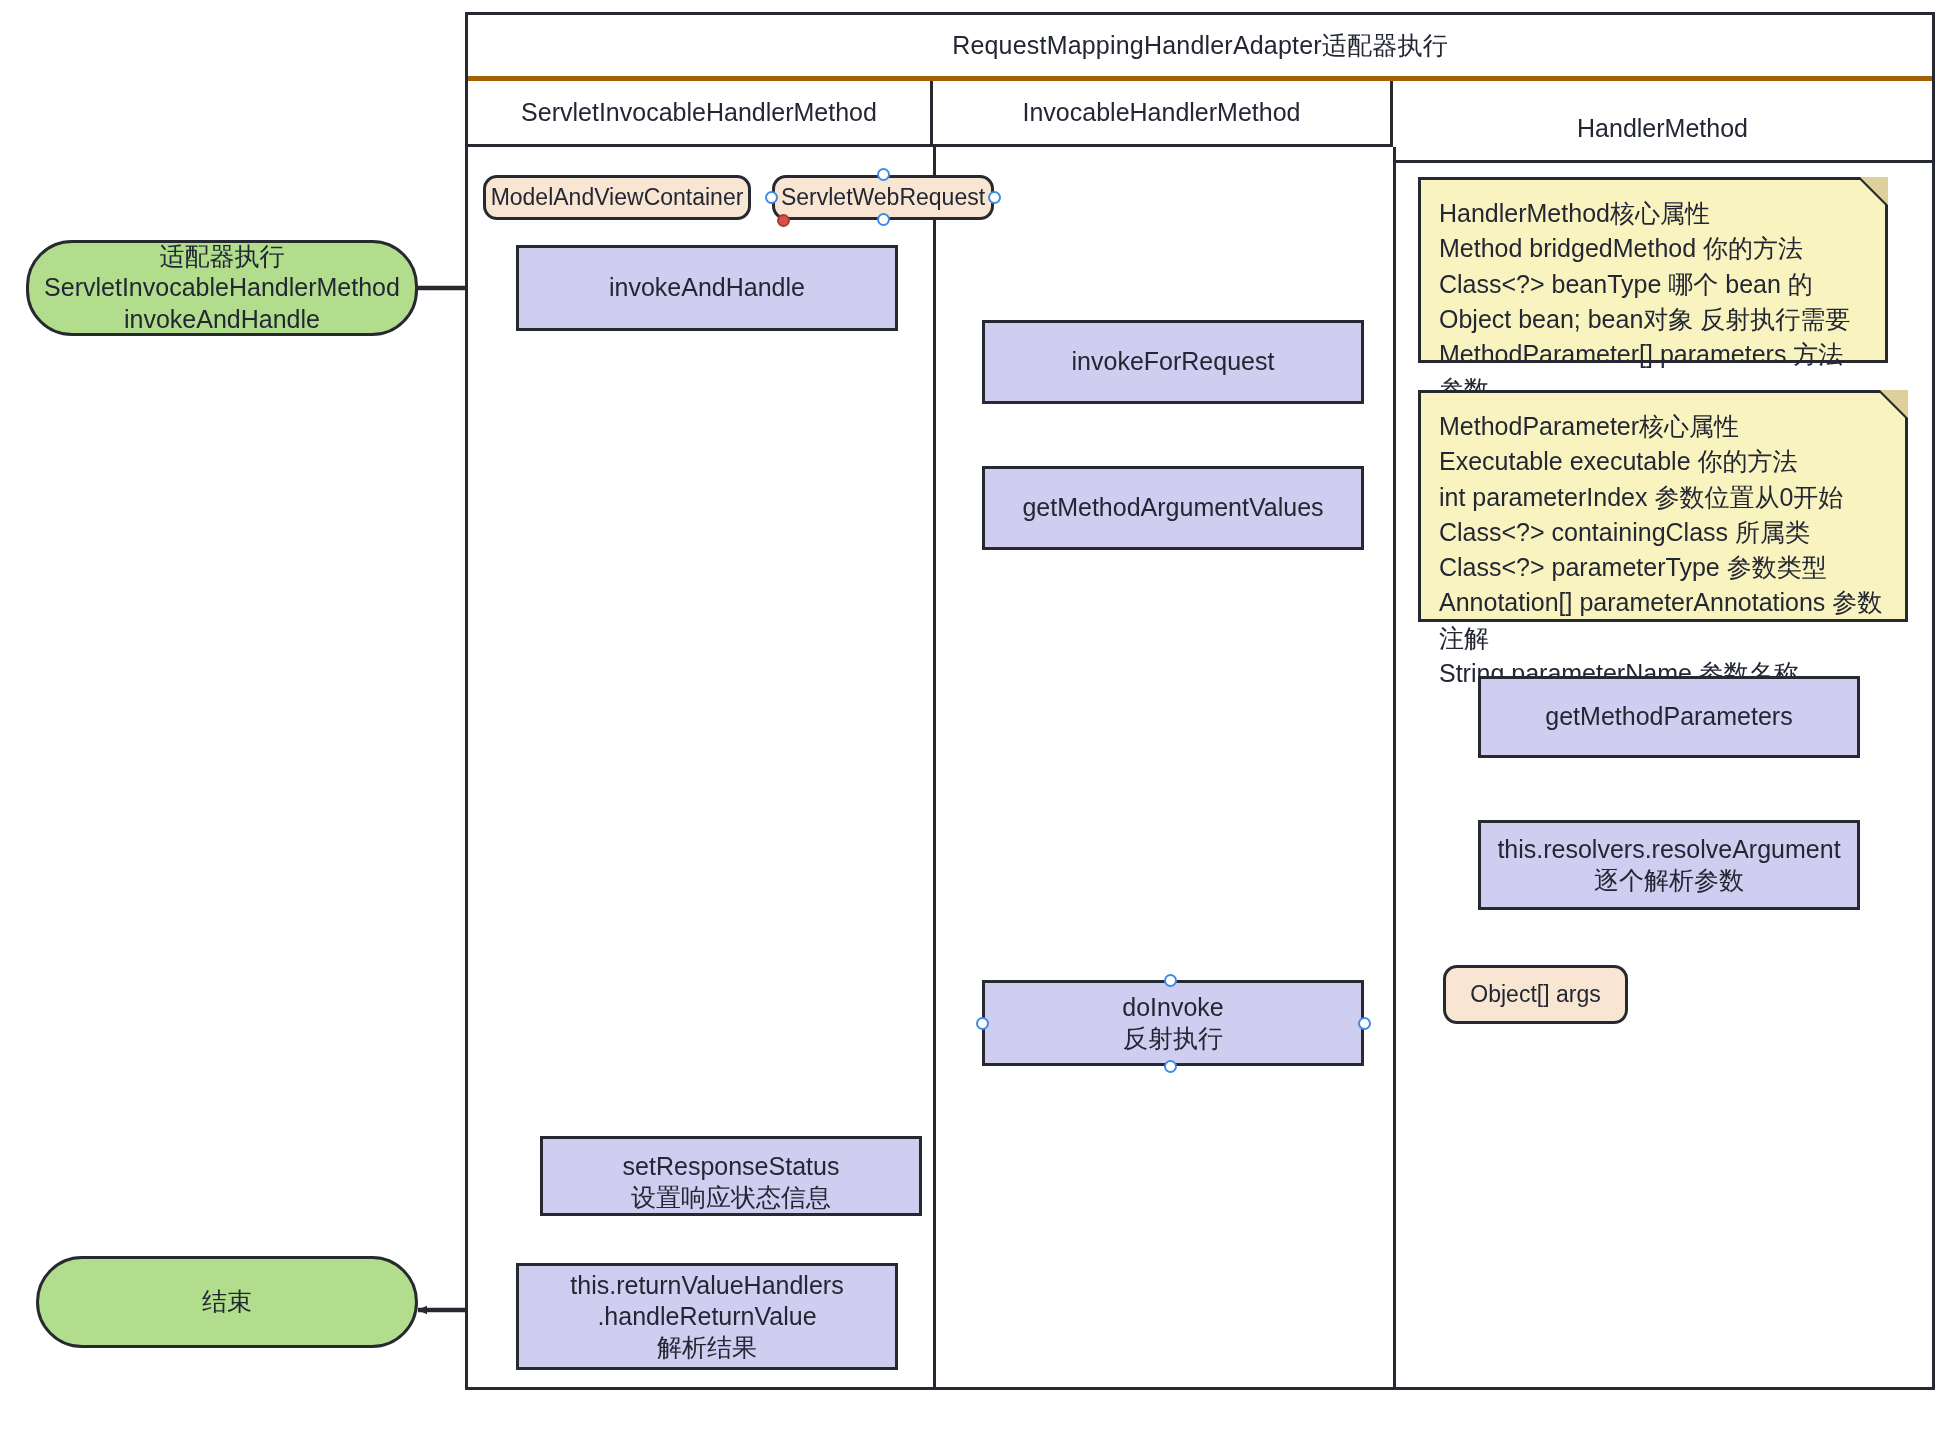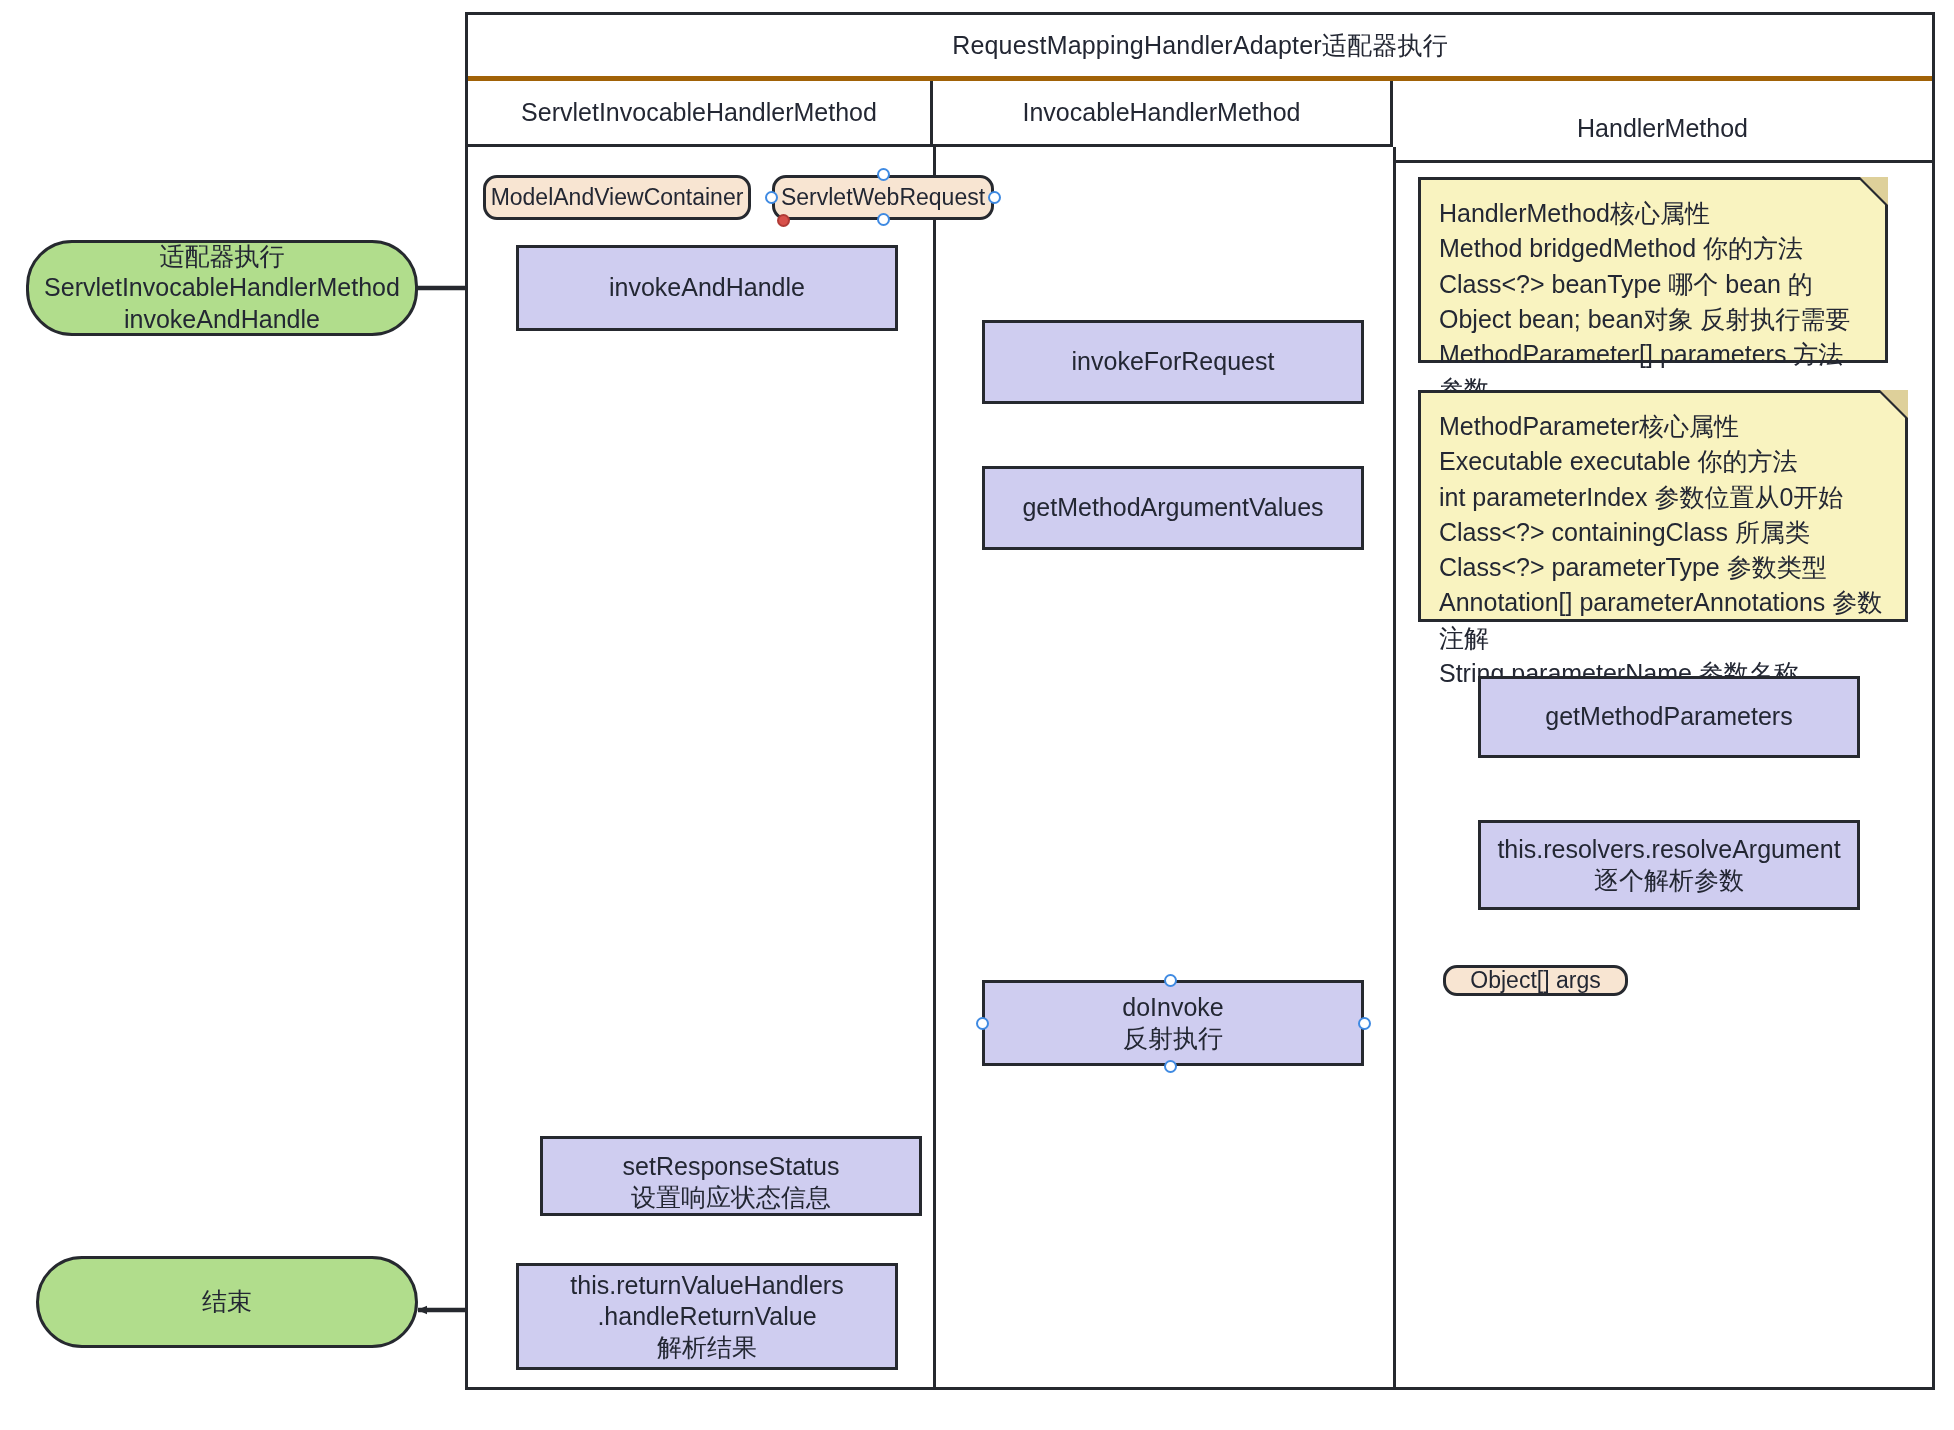--- a/index.html
+++ b/index.html
@@ -267,17 +267,17 @@
 
   <div class="node process" style="left:1478px; top:676px; width:382px; height:82px;">
     <span>getMethodParameters</span>
   </div>
 
   <div class="node process" style="left:1478px; top:820px; width:382px; height:90px;">
     <span style="white-space:pre-line">this.resolvers.resolveArgument
 逐个解析参数</span>
   </div>
 
-  <div class="node data" style="left:1443px; top:965px; width:185px; height:31px;">
+  <div class="node data" style="left:1443px; top:965px; width:185px; height:59px;">
     <span>Object[] args</span>
   </div>
 
 </div>
 
 </body></html>

